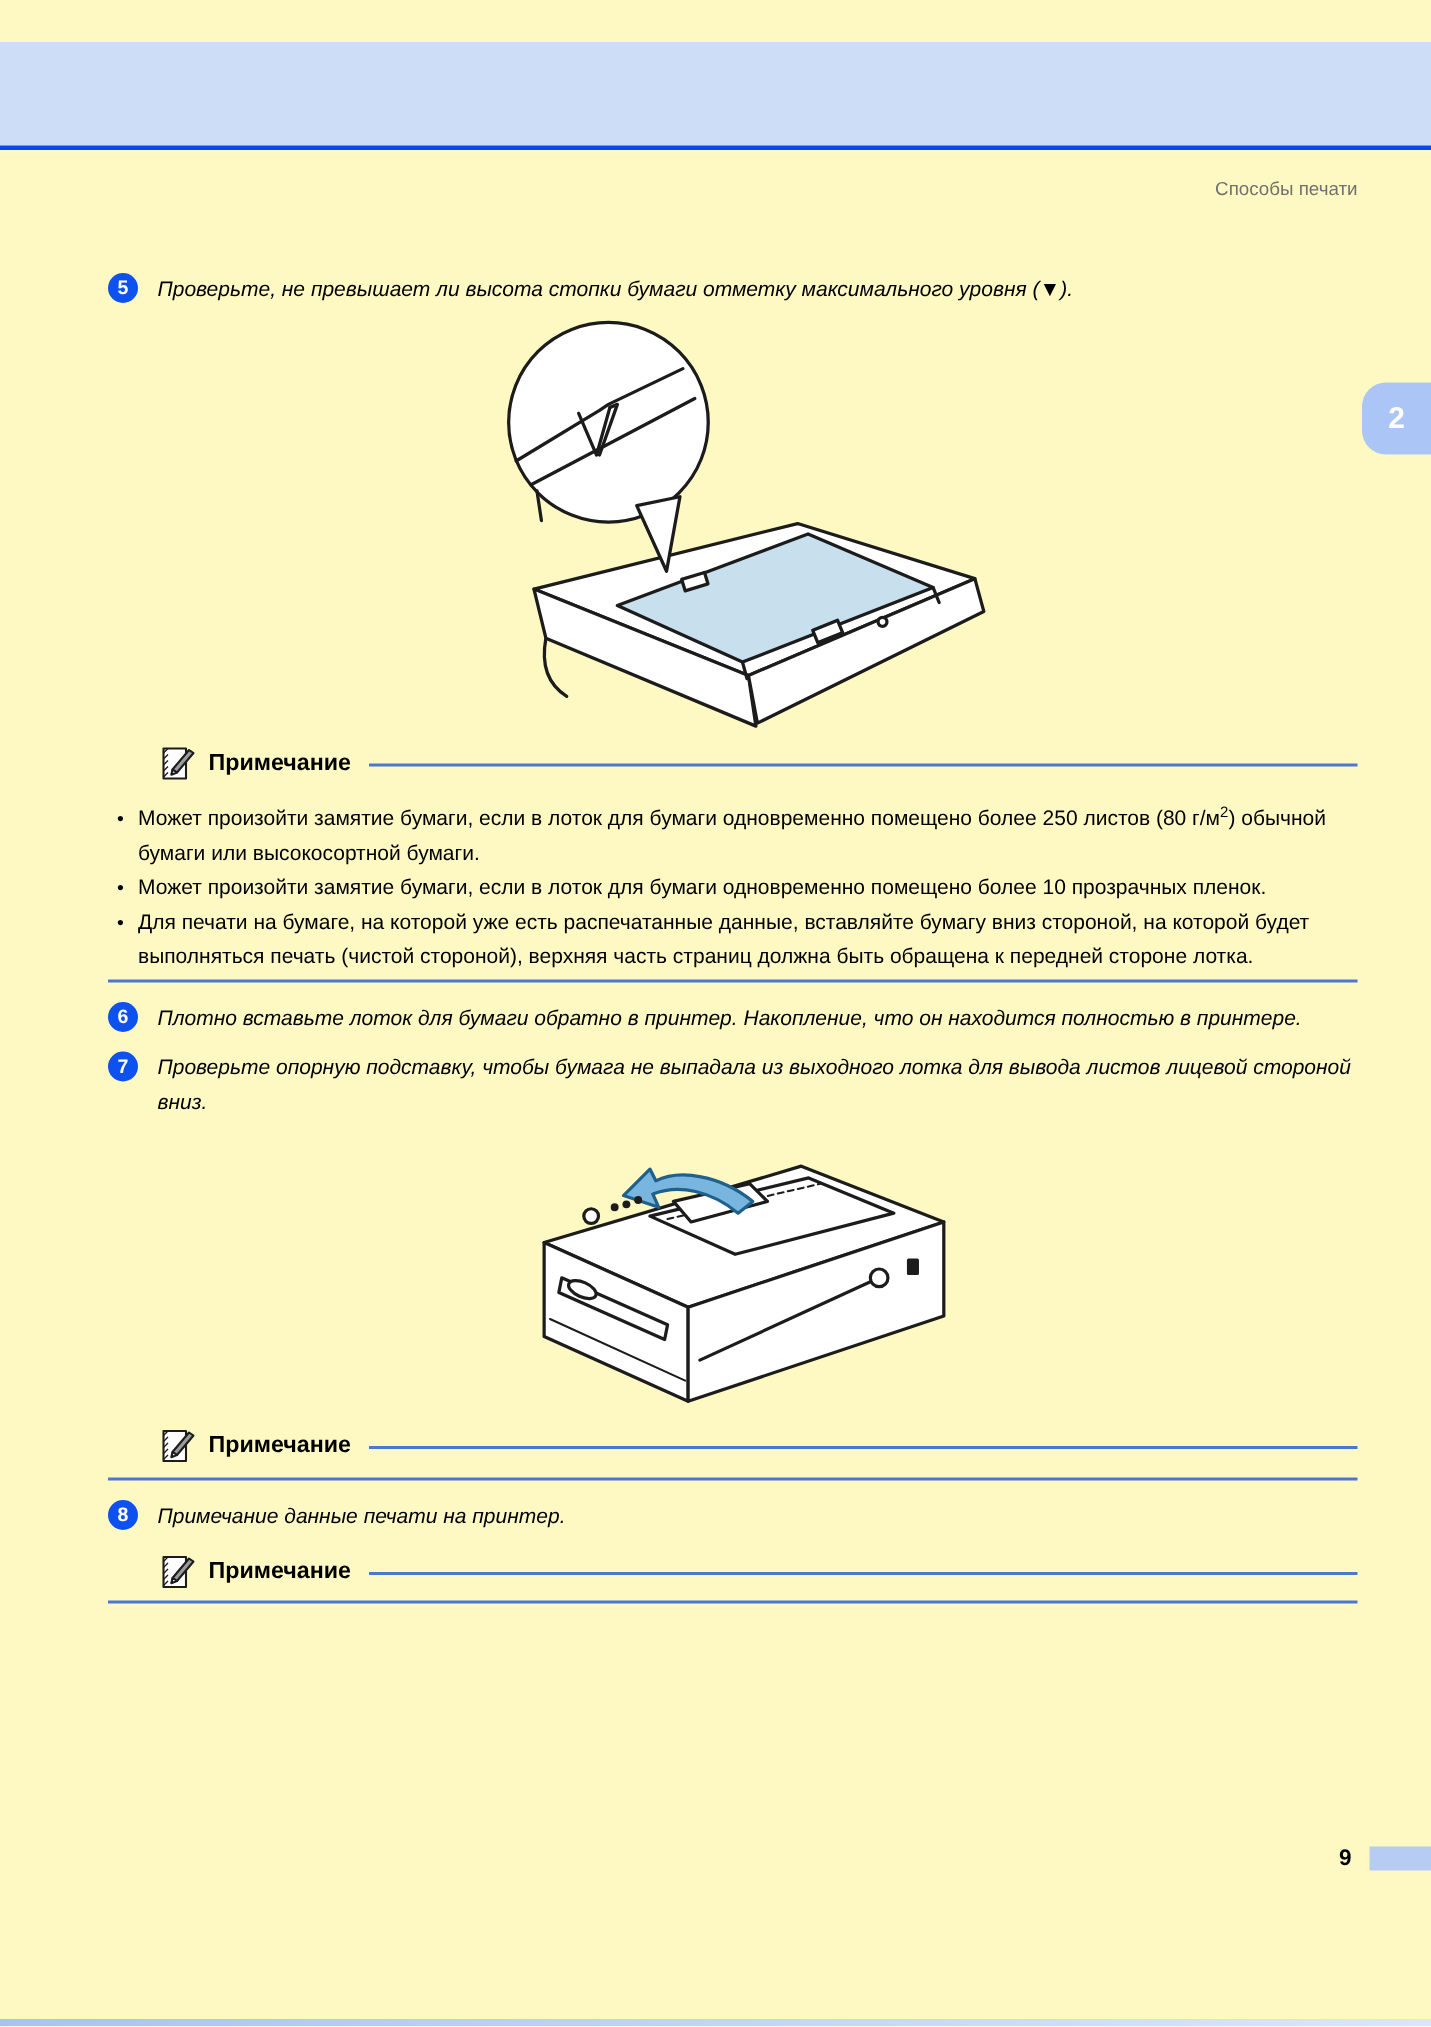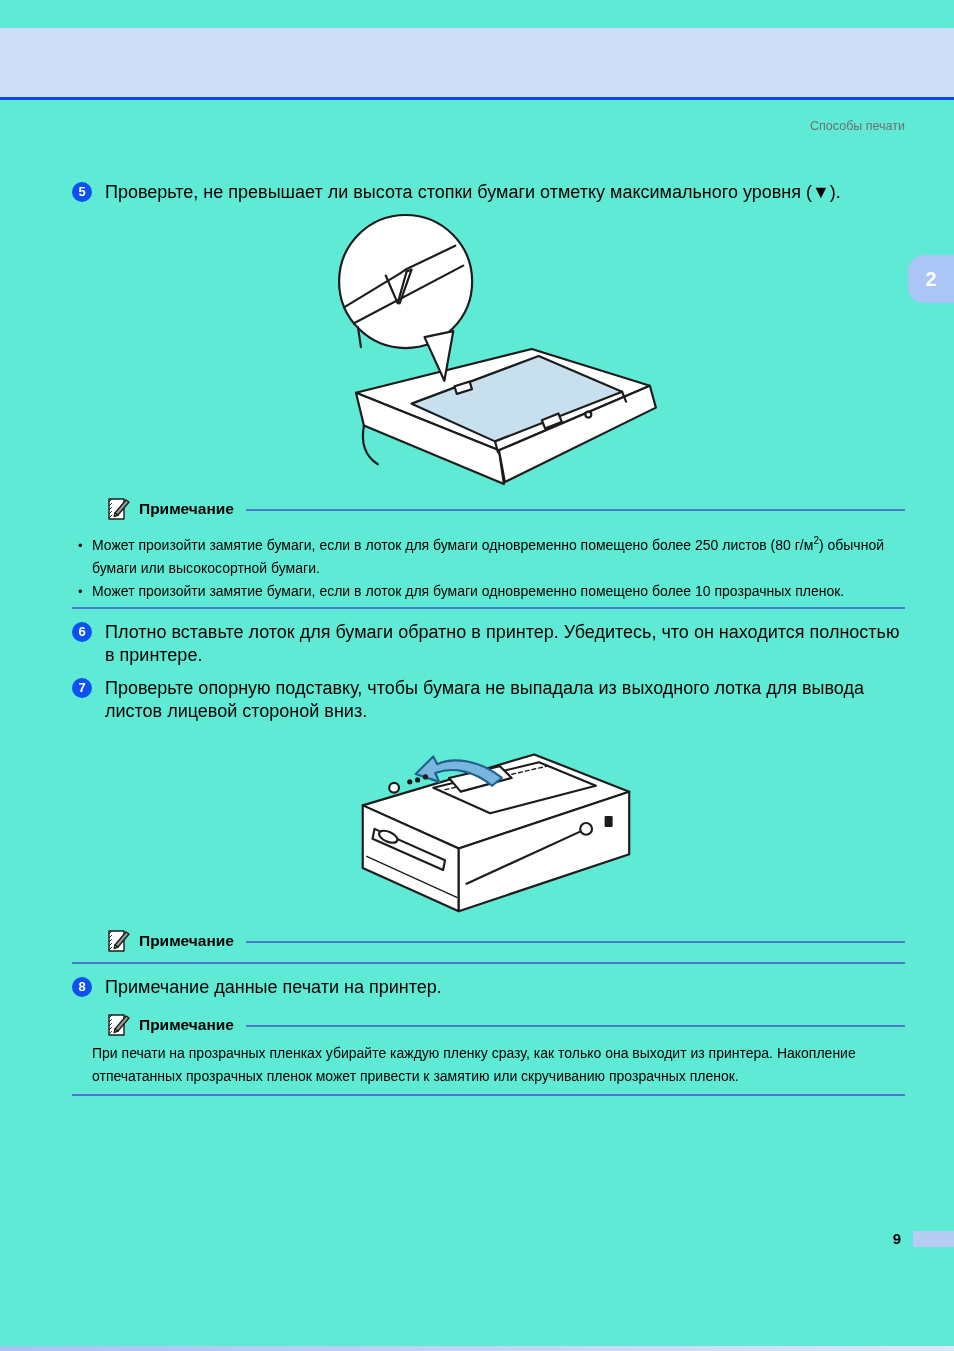--- a/index.html
+++ b/index.html
@@ -1,37 +1,37 @@
 <!DOCTYPE html>
 <html><head>
 <meta charset="utf-8">
 <style>
   html,body{margin:0;padding:0;background:#ffffff;}
   .page{
-    position:relative;width:954px;height:1351px;background:#5eead4;overflow:hidden;
+    position:relative;width:954px;height:1351px;background:#fef9c3;overflow:hidden;
     font-family:"Liberation Sans","DejaVu Sans",sans-serif;color:#000;
   }
   
   .header-band{position:absolute;left:0;top:28px;width:954px;height:69px;background:#cddcf7;}
   .header-rule{position:absolute;left:0;top:97px;width:954px;height:3px;background:#0c47e9;}
   .running-head{position:absolute;top:119px;right:49px;font-size:12.5px;color:#707070;}
   
   .chapter-tab{
     position:absolute;right:0;top:255px;width:46px;height:48px;background:#abc5f6;
     border-radius:16px 0 0 16px;display:flex;align-items:center;justify-content:center;
   }
   .chapter-tab span{color:#ffffff;font-size:20px;font-weight:bold;}
   
   .content{position:absolute;left:72px;top:100px;width:833px;}
   .step{display:flex;align-items:flex-start;}
   .step-num{
     flex:0 0 20px;width:20px;height:20px;margin-top:1px;border-radius:50%;
     background:#0d51ee;color:#fff;font-size:13px;font-weight:bold;line-height:20px;text-align:center;
   }
-  .step-text{margin-left:13px;font-size:18px;line-height:23px;flex:1;}
+  .step-text{margin-left:13px;font-size:14px;line-height:23px;flex:1;font-style:italic;}
   .s5{margin-top:81px;}
   .s6{margin-top:12px;}
   .s7{margin-top:10px;}
   .s8{margin-top:12px;}
   figure{margin:0;padding:0;}
   .fig-tray{margin:8px 0 0 255px;width:335px;height:283px;}
   .fig-printer{margin:4px 0 0 268px;width:310px;height:192px;}
   
   .note{margin-top:0;}
   .n1{margin-top:0;}
@@ -117,27 +117,28 @@
             <path d="M10 17 L21 4 L24 6 L13 19 Z" fill="#9a9a9a"></path>
             <path d="M10 17 L9.2 20.5 L13 19 Z" fill="#ffffff"></path>
           </g>
         </svg>
         <span class="note-title">Примечание</span>
         <span class="note-headrule"></span>
       </div>
       <ul class="note-bullets">
         <li><span>Может произойти замятие бумаги, если в лоток для бумаги одновременно помещено более 250 листов (80 г/м</span><sup>2</sup><span>) обычной бумаги или высокосортной бумаги.</span></li>
         <li>Может произойти замятие бумаги, если в лоток для бумаги одновременно помещено более 10 прозрачных пленок.</li>
+        <li>Для печати на бумаге, на которой уже есть распечатанные данные, вставляйте бумагу вниз стороной, на которой будет выполняться печать (чистой стороной), верхняя часть страниц должна быть обращена к передней стороне лотка.</li>
       </ul>
       <div class="note-close nc1"></div>
     </div>
 
     <div class="step s6">
       <span class="step-num">6</span>
-      <span class="step-text">Плотно вставьте лоток для бумаги обратно в принтер. Убедитесь, что он находится полностью в принтере.</span>
+      <span class="step-text">Плотно вставьте лоток для бумаги обратно в принтер. Накопление, что он находится полностью в принтере.</span>
     </div>
 
     <div class="step s7">
       <span class="step-num">7</span>
       <span class="step-text">Проверьте опорную подставку, чтобы бумага не выпадала из выходного лотка для вывода листов лицевой стороной вниз.</span>
     </div>
 
     <figure class="fig-printer">
       <svg viewBox="0 0 310 196" width="310" height="192">
         <g class="ink" fill="#ffffff">
@@ -198,21 +199,20 @@
           <g stroke="#1c1c1c" stroke-width="1.4" fill="#ffffff" stroke-linejoin="round">
             <path d="M4 3 h15 v20 h-15 z"></path>
             <path d="M4 6 l3 -3 M4 10 l3 -3 M4 14 l3 -3 M4 18 l3 -3 M4 22 l3 -3" stroke-width="0.9"></path>
             <path d="M10 17 L21 4 L24 6 L13 19 Z" fill="#9a9a9a"></path>
             <path d="M10 17 L9.2 20.5 L13 19 Z" fill="#ffffff"></path>
           </g>
         </svg>
         <span class="note-title">Примечание</span>
         <span class="note-headrule"></span>
       </div>
-      <div class="note-body">При печати на прозрачных пленках убирайте каждую пленку сразу, как только она выходит из принтера. Накопление отпечатанных прозрачных пленок может привести к замятию или скручиванию прозрачных пленок.</div>
       <div class="note-close nc3"></div>
     </div>
 
   </div>
 
   <div class="footer">
     <span class="page-num">9</span>
     <span class="footer-bar"></span>
   </div>
   <div class="bottom-strip"></div>

